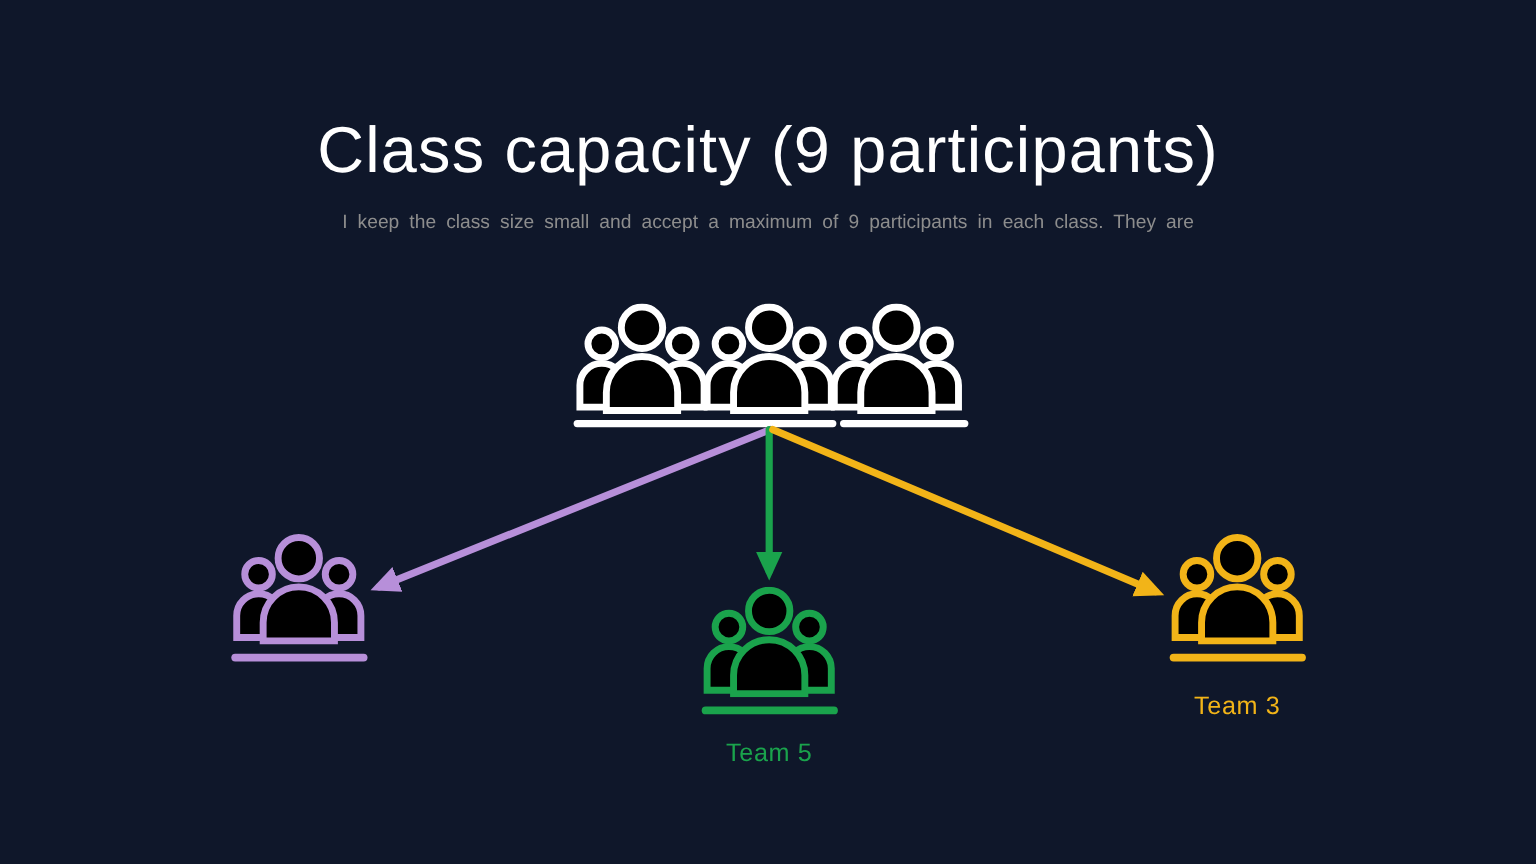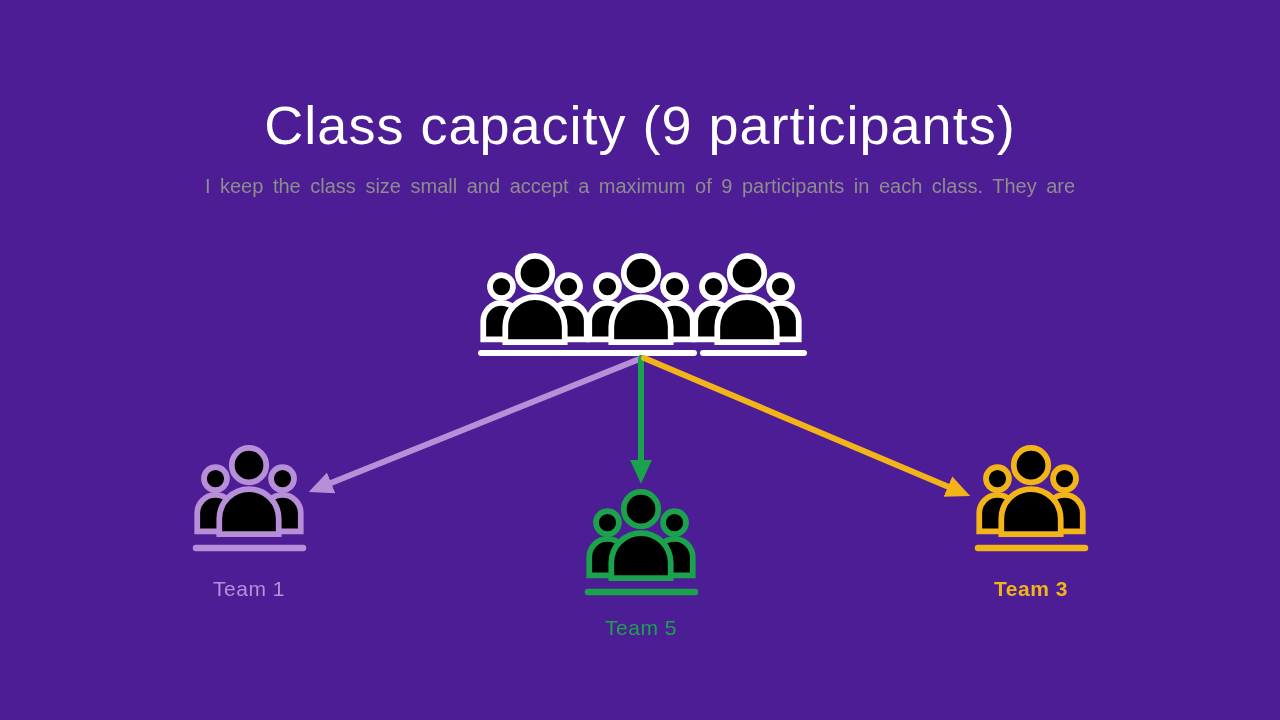--- a/index.html
+++ b/index.html
@@ -1,36 +1,36 @@
 <!DOCTYPE html>
 <html><head>
 <meta charset="utf-8">
 <style>
   html,body{margin:0;padding:0;background:#000;}
   .slide{
-    position:relative;width:1280px;height:720px;background:#4c1d95;overflow:hidden;
+    position:relative;width:1280px;height:720px;background:#0f172a;overflow:hidden;
     font-family:"Liberation Sans",sans-serif;
   }
   .title{
     position:absolute;top:94px;left:0;width:1280px;text-align:center;
     color:#ffffff;font-size:54px;font-weight:400;letter-spacing:1px;margin:0;
   }
   .subtitle{
     position:absolute;top:173px;left:0;width:1280px;text-align:center;
-    color:#8d8d8d;font-size:20px;line-height:26px;word-spacing:4px;margin:0;
+    color:#8d8d8d;font-size:16px;line-height:26px;word-spacing:4px;margin:0;
   }
   .subtitle span{display:block;white-space:nowrap;}
   .diagram{position:absolute;left:0;top:0;width:1280px;height:720px;}
   .team-label{
     position:absolute;width:160px;text-align:center;
     font-size:21px;letter-spacing:.5px;
   }
   .label-1{left:169px;top:577px;color:#b78fd9;}
   .label-2{left:561px;top:616px;color:#1aa34c;}
-  .label-3{left:951px;top:577px;color:#f2b418;font-weight:bold;}
+  .label-3{left:951px;top:577px;color:#f2b418;}
 </style>
 </head>
 <body>
 
 <div class="slide">
 
   <h1 class="title">Class capacity (9 participants)</h1>
 
   <p class="subtitle">
     <span>I keep the class size small and accept a maximum of 9 participants in each class. They are</span>
@@ -85,17 +85,16 @@
     <g color="#1aa34c">
       <use href="#ppl" x="583.5" y="489" width="115" height="92"></use>
       <line x1="588" y1="592" x2="695" y2="592" stroke="currentColor" stroke-width="6.5" stroke-linecap="round"></line>
     </g>
     <g color="#f2b418">
       <use href="#ppl" x="973.5" y="445" width="115" height="92"></use>
       <line x1="978" y1="548" x2="1085" y2="548" stroke="currentColor" stroke-width="6.5" stroke-linecap="round"></line>
     </g>
   </svg>
 
-  <div class="team-label label-1">Team 1</div>
   <div class="team-label label-2">Team 5</div>
   <div class="team-label label-3">Team 3</div>
 
 </div>
 
 </body></html>

